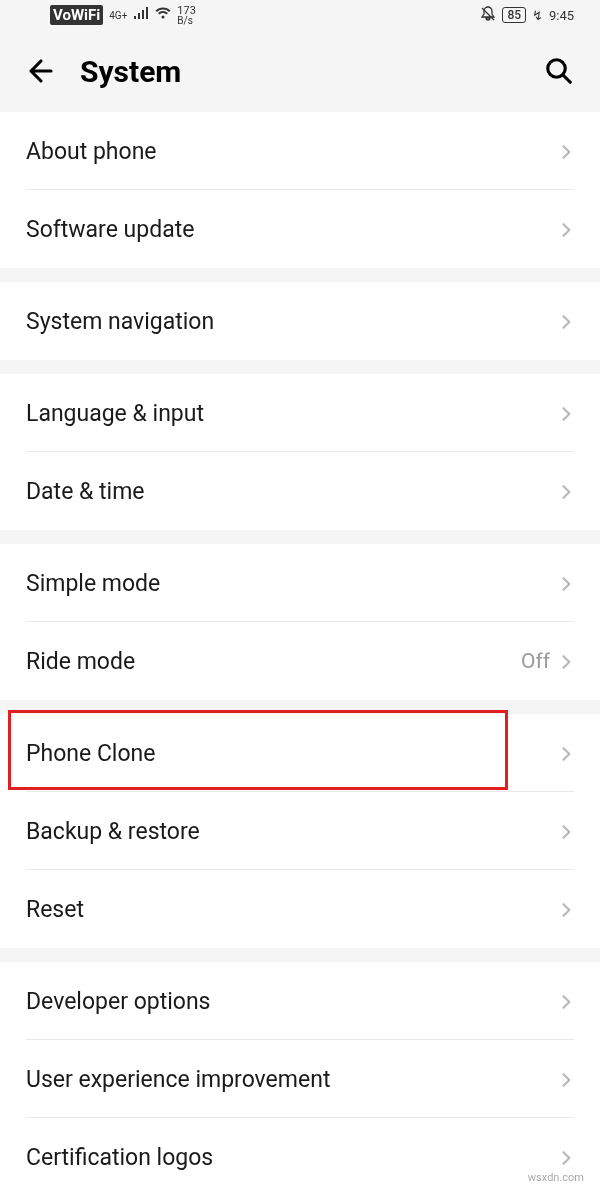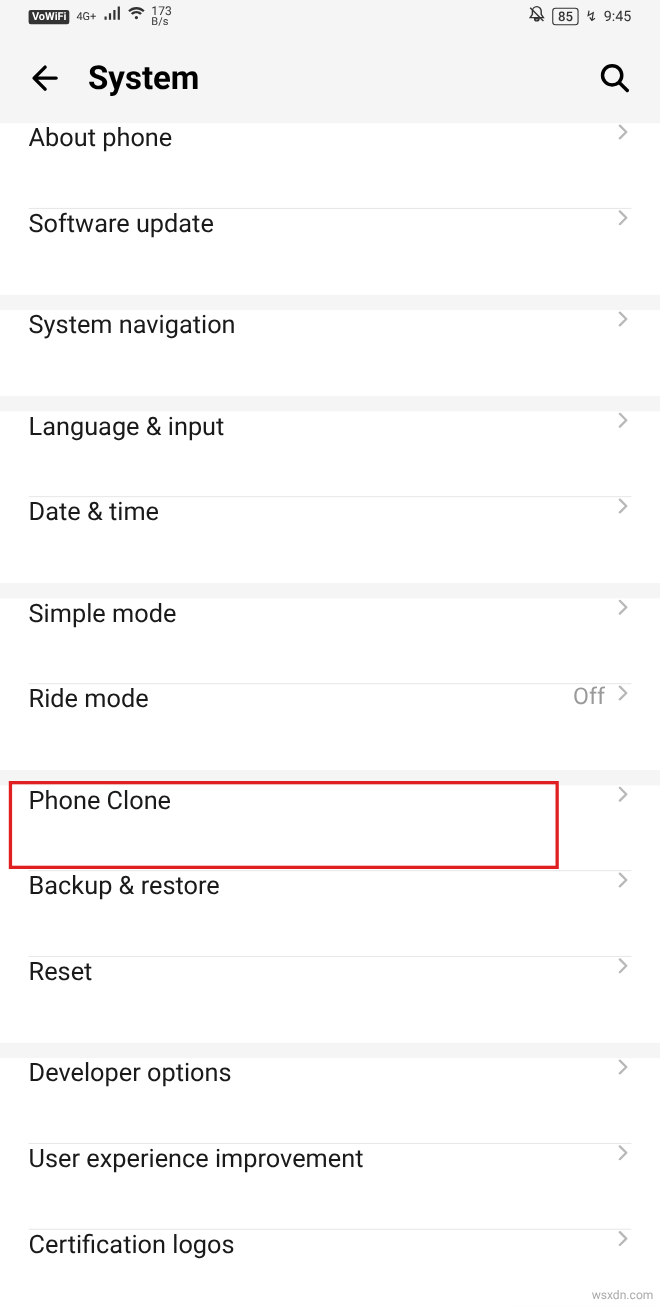--- a/index.html
+++ b/index.html
@@ -31,24 +31,25 @@
       gap: 6px;
     }
     .status-right {
       display: flex;
       align-items: center;
       gap: 6px;
     }
     .vowifi-badge {
       background: #333;
       color: #fff;
-      font-size: 10px;
+      font-size: 15px;
       font-weight: bold;
       padding: 1px 3px;
       border-radius: 2px;
+      margin-left: 24px;
     }
     .signal-4g {
       font-size: 10px;
       font-weight: normal;
     }
     .wifi-icon svg, .signal-icon svg, .bell-icon svg {
       width: 16px;
       height: 16px;
     }
     .data-rate {
@@ -95,20 +96,21 @@
       align-items: center;
       justify-content: center;
     }
     .group {
       background: #fff;
       margin-bottom: 14px;
     }
     .group:last-child { margin-bottom: 0; }
     .row {
       display: flex;
+      align-items: center;
       padding: 0 26px;
       height: 78px;
       position: relative;
     }
     .row-label {
       font-size: 23px;
       color: #1a1a1a;
       flex: 1;
       font-weight: 400;
     }
@@ -138,21 +140,21 @@
       left: 8px;
       top: 710px;
       width: 500px;
       height: 80px;
       pointer-events: none;
       z-index: 10;
     }
     .watermark {
       position: absolute;
       bottom: 4px;
-      right: 6px;
+      right: 16px;
       font-size: 11px;
       color: #aaa;
     }
   </style>
 </head>
 <body>
 
 <div class="status-bar">
   <div class="status-left">
     <span class="vowifi-badge">VoWiFi</span>

